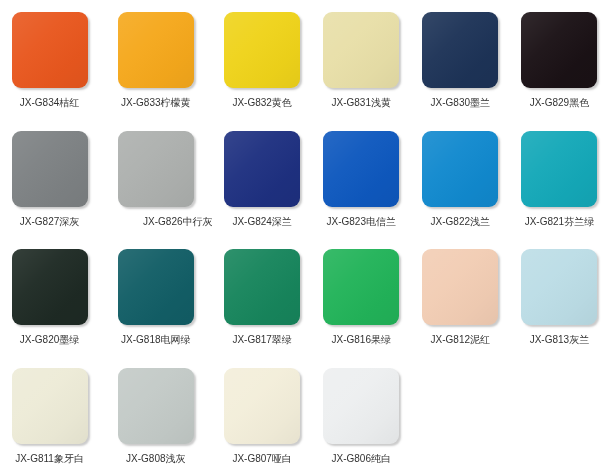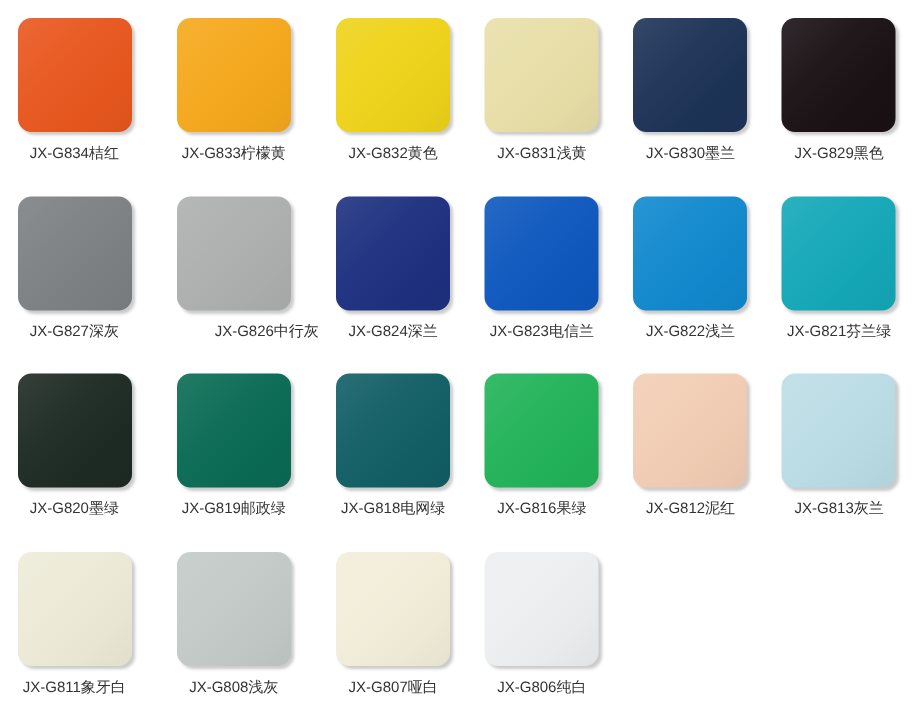--- a/index.html
+++ b/index.html
@@ -155,31 +155,31 @@
     </div>
     <div class="cell">
       <div class="swatch-wrap">
         <div class="swatch" style="background: rgb(30, 42, 36);"></div>
         <div class="swatch-gloss"></div>
       </div>
       <div class="label" style="color: rgb(51, 51, 51);">JX-G820墨绿</div>
     </div>
     <div class="cell">
       <div class="swatch-wrap">
-        <div class="swatch" style="background: rgb(10, 107, 84);"></div>
-        <div class="swatch-gloss"></div>
-      </div>
-      <div class="label" style="color: rgb(51, 51, 51);">JX-G819邮政绿</div>
-    </div>
-    <div class="cell">
-      <div class="swatch-wrap">
         <div class="swatch" style="background: rgb(18, 94, 102);"></div>
         <div class="swatch-gloss"></div>
       </div>
       <div class="label" style="color: rgb(51, 51, 51);">JX-G818电网绿</div>
+    </div>
+    <div class="cell">
+      <div class="swatch-wrap">
+        <div class="swatch" style="background: rgb(23, 133, 92);"></div>
+        <div class="swatch-gloss"></div>
+      </div>
+      <div class="label" style="color: rgb(51, 51, 51);">JX-G817翠绿</div>
     </div>
     <div class="cell">
       <div class="swatch-wrap">
         <div class="swatch" style="background: rgb(34, 179, 89);"></div>
         <div class="swatch-gloss"></div>
       </div>
       <div class="label" style="color: rgb(51, 51, 51);">JX-G816果绿</div>
     </div>
     <div class="cell">
       <div class="swatch-wrap">

